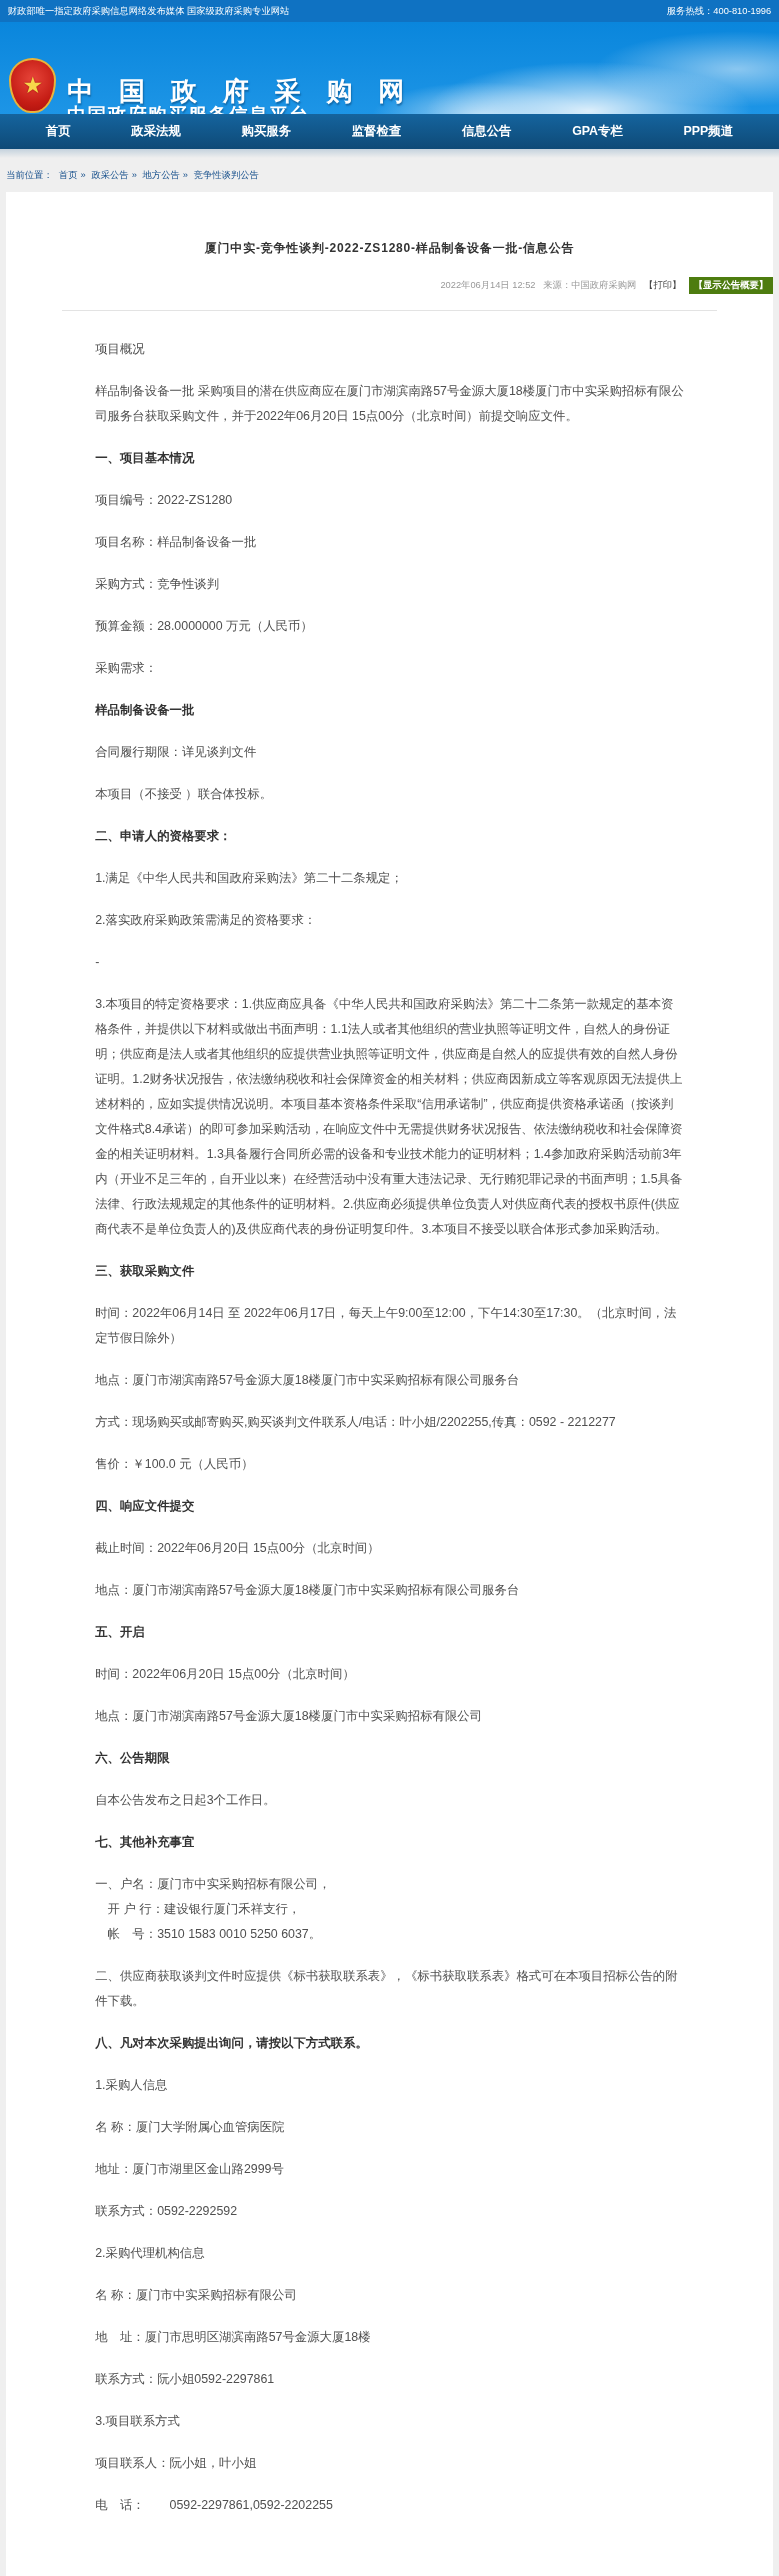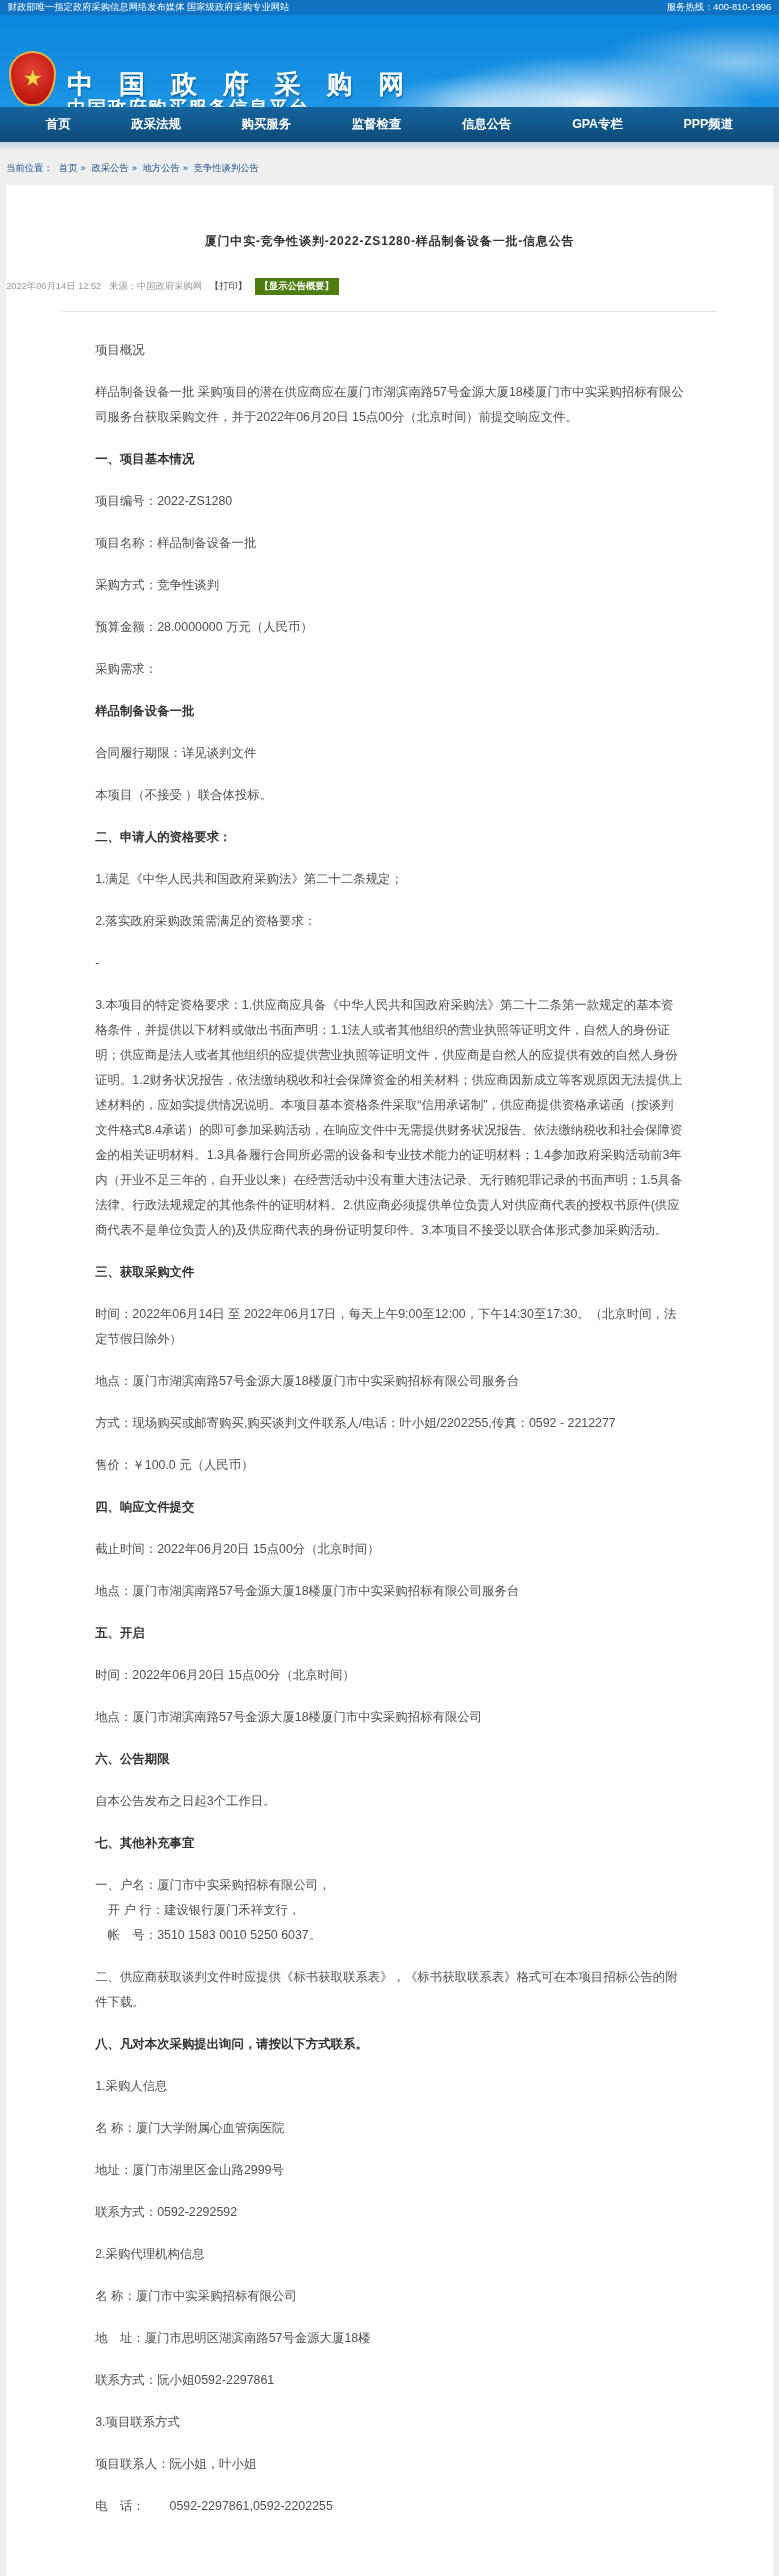--- a/index.html
+++ b/index.html
@@ -1,20 +1,20 @@
 <!DOCTYPE html>
 <html style="font-size:12.4px"><head>
 <meta charset="utf-8">
 <style>
   html,body{margin:0;padding:0;background:#efefef;}
   body{width:779px;font-family:"Liberation Sans","DejaVu Sans",sans-serif;}
   .page{width:779px;min-height:2576px;display:flex;flex-direction:column;}
 
   
-  .topbar{height:15px;background:#0f72c2;color:#fff;font-size:9.3px;
+  .topbar{height:22px;background:#0f72c2;color:#fff;font-size:9.3px;
           display:flex;align-items:center;justify-content:space-between;padding:0 7.8px;}
   .topbar .hotline{white-space:nowrap;}
 
   
   .banner{height:92px;background:
       radial-gradient(ellipse 233px 70px at 589px 89px, rgba(255,255,255,.85), rgba(255,255,255,0) 70%),
       radial-gradient(ellipse 202px 54px at 737px 47px, rgba(255,255,255,.5), rgba(255,255,255,0) 70%),
       radial-gradient(ellipse 155px 47px at 481px 93px, rgba(255,255,255,.6), rgba(255,255,255,0) 70%),
       linear-gradient(180deg,#0a86dc 0%,#1d95e6 100%);
       position:relative;overflow:hidden;}
@@ -40,22 +40,22 @@
 
   
   .breadcrumb{padding:11px 6.2px 9.3px 6.2px;font-size:9.3px;color:#17508c;}
   .breadcrumb a{color:#17508c;text-decoration:none;cursor:pointer;}
   .bc-sep{margin:0 3.1px;color:#17508c;}
 
   
   .card{background:#fff;margin:0 6.2px;flex:1;padding-bottom:78px;}
   .article-title{padding:40px 47px 0 47px;text-align:center;font-size:12px;font-weight:bold;
       color:#333;letter-spacing:0.8px;}
-  .article-meta{margin-top:28px;text-align:center;font-size:9.3px;color:#999;
-      display:flex;justify-content:flex-start;align-items:center;gap:7.8px;}
+  .article-meta{margin-top:20px;text-align:center;font-size:9.3px;color:#999;
+      display:flex;justify-content:flex-end;align-items:center;gap:7.8px;}
   .article-meta .print{color:#444;cursor:pointer;}
   .summary-btn{background:#4d7c0f;color:#fff;font-weight:bold;padding:2.3px 4.7px;cursor:pointer;
       font-size:9.3px;border:none;}
   .divider{border-top:0.8px solid #e3e3e3;margin:15.5px 56px 0 56px;}
 
   
   .content{padding:9.3px 89px 0 89px;}
   .content p{font-size:12.4px;line-height:25px;color:#4f4f4f;margin:17px 0;
       white-space:pre-line;word-break:break-all;}
   .content p.bold{font-weight:bold;color:#333;}

